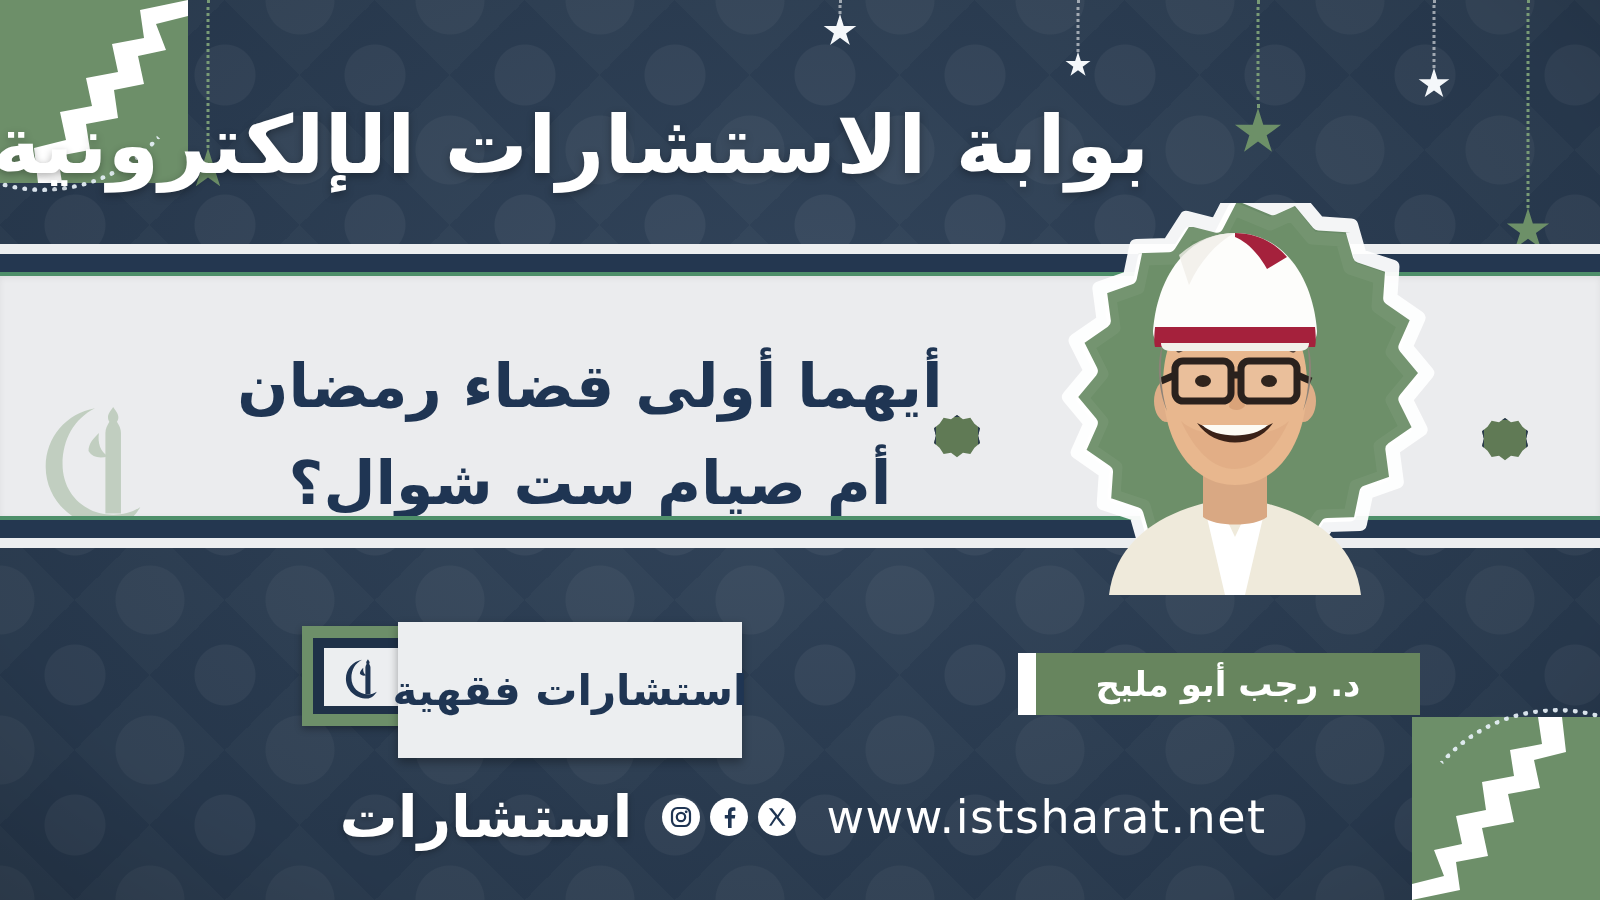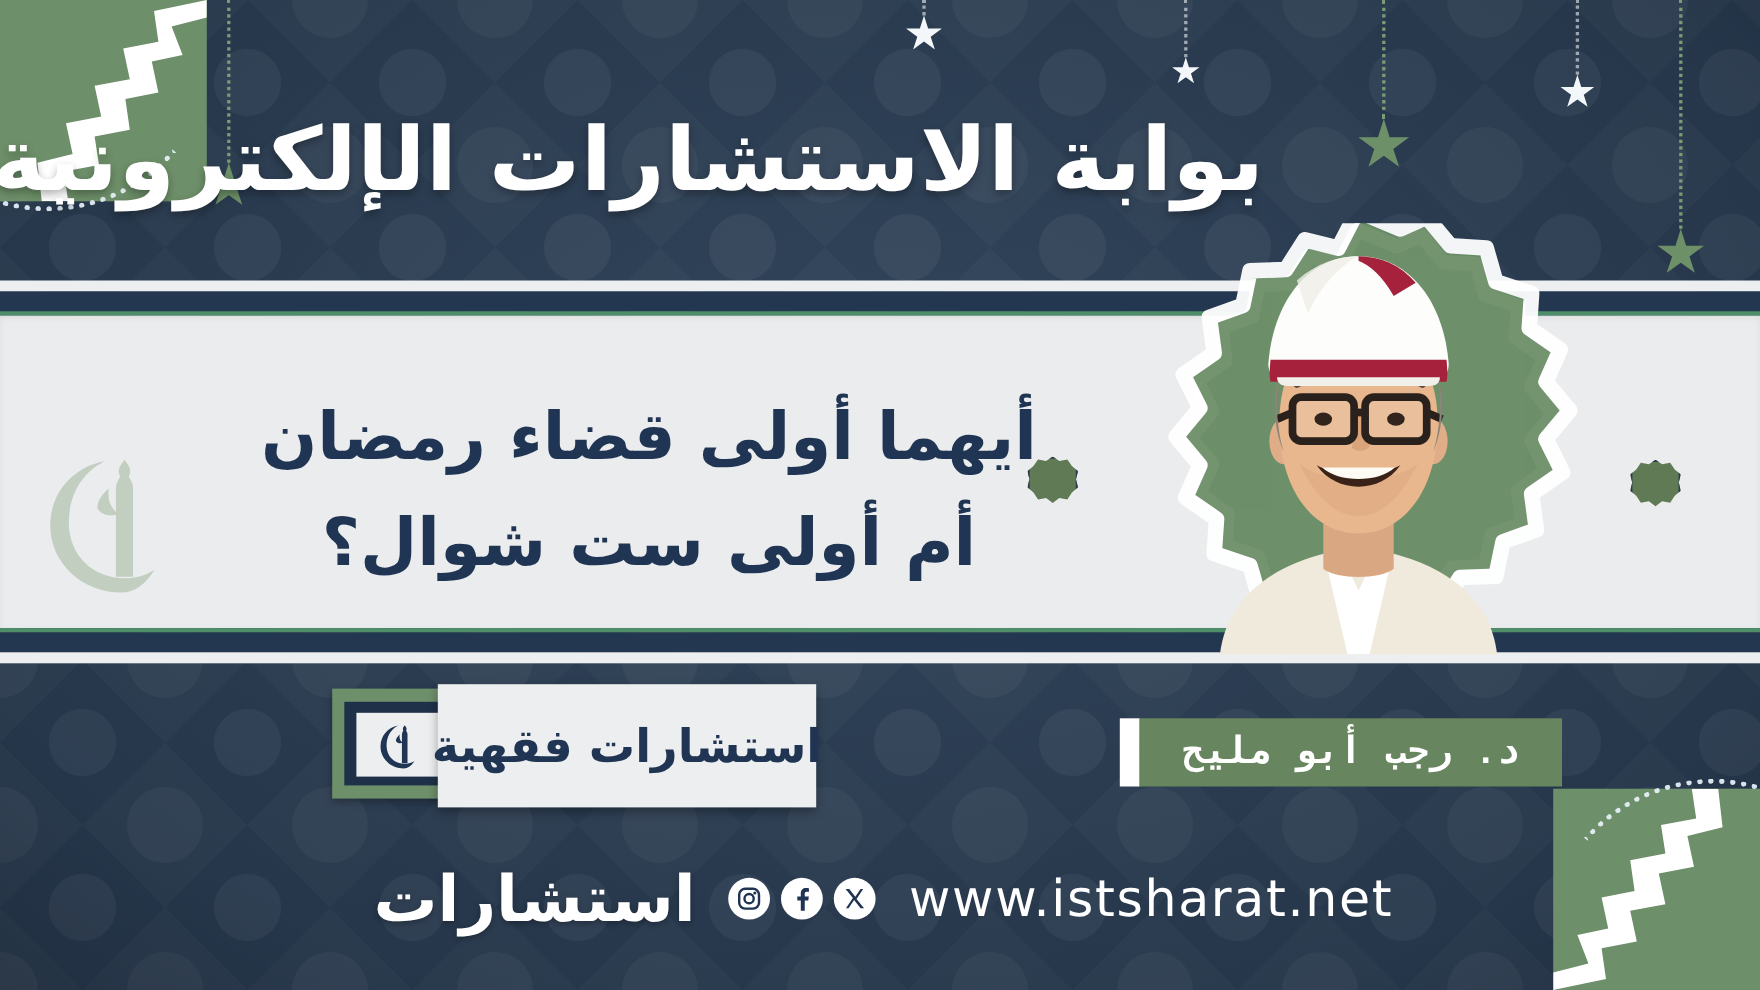--- a/index.html
+++ b/index.html
@@ -107,22 +107,22 @@
     letter-spacing: -2px;
     text-shadow: 0 3px 8px rgba(0,0,0,0.3);
     transform: scaleX(1.04);
   }
 
   
   .banner-wrap {
     position: absolute;
     left: 0;
     right: 0;
-    top: 255px;
-    height: 348px;
+    top: 244px;
+    height: 304px;
     padding-left: 28px;
   }
   .band { position: absolute; left: 0; right: 0; }
   .band-white-t { top: 0; height: 10px; background: #eceef0; }
   .band-navy-t  { top: 10px; height: 18px; background: #243750; }
   .band-green-t { top: 28px; height: 4px; background: #4e8f6a; }
   .banner-body {
     position: absolute;
     top: 32px;
     bottom: 32px;
@@ -218,21 +218,21 @@
     left: 22px; top: 26px;
     width: 76px; height: 58px;
     background: #eceef0;
     display: flex;
     align-items: center;
     justify-content: center;
   }
   .fiqh-plate {
     position: absolute;
     left: 96px; top: 0;
-    width: 344px; height: 112px;
+    width: 344px; height: 136px;
     background: #eceef0;
     box-shadow: 0 4px 9px rgba(0,0,0,0.33);
     display: flex;
     align-items: center;
     justify-content: center;
   }
   .fiqh-plate .txt {
     direction: rtl;
     color: #1f3553;
     font-size: 42px;
@@ -243,21 +243,20 @@
 
   
   .nameplate {
     position: absolute;
     left: 1018px;
     top: 653px;
     width: 402px;
     height: 62px;
     display: flex;
     align-items: flex-end;
-    font-family: Liberation Mono, monospace;
   }
   .nameplate .tab {
     width: 18px;
     height: 100%;
     background: #ffffff;
   }
   .nameplate .body {
     flex: 1;
     height: 100%;
     background: #67855e;
@@ -376,21 +375,21 @@
     <div class="banner-body">
       <svg class="watermark" viewBox="0 0 100 104">
         <path d="M62,103 C34,103 12,82 12,56 C12,33 28,15 50,11 C34,19 25,35 25,54 C25,77 42,93 64,93 C72,93 79,91 85,87 C79,97 71,103 62,103 Z" fill="#9fb79b"></path>
         <path d="M58,30 C58,24 64,18 64,18 C64,18 70,24 70,30 L70,92 L58,92 Z" fill="#9fb79b"></path>
         <path d="M64,10 C62,13 60,15 60,18 C60,21 62,23 64,24 C66,23 68,21 68,18 C68,15 66,13 64,10 Z" fill="#9fb79b"></path>
         <path d="M45,44 C45,38 49,34 53,30 C52,38 54,44 60,48 C54,50 48,49 45,44 Z" fill="#9fb79b"></path>
       </svg>
 
       <div class="question">
         <div>أيهما أولى قضاء رمضان</div>
-        <div>أم أولى ست شوال؟</div>
+        <div>أم صيام ست شوال؟</div>
       </div>
     </div>
 
     <div class="band band-green-b"></div>
     <div class="band band-navy-b"></div>
     <div class="band band-white-b"></div>
   </div>
 
   <div class="orn orn-left"></div>
   <div class="orn orn-right"></div>

